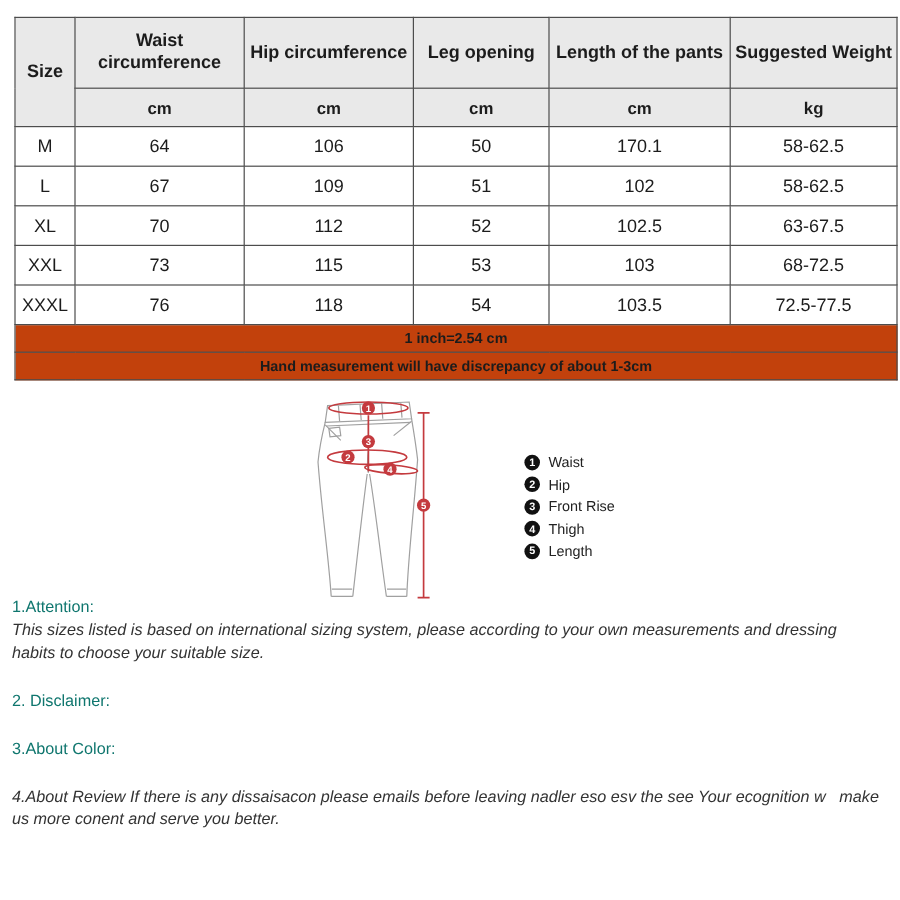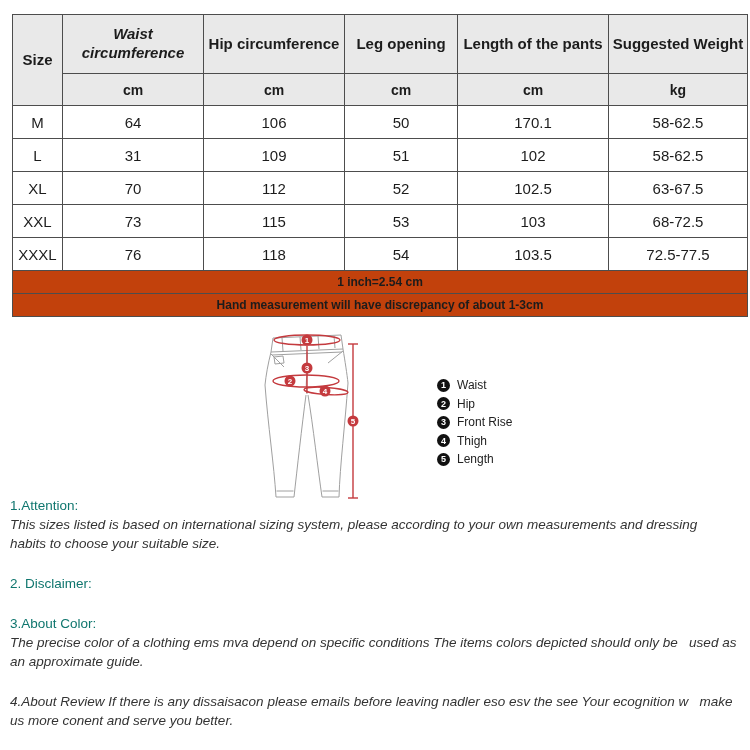--- a/index.html
+++ b/index.html
@@ -45,21 +45,21 @@
     height: 33px;
     background: #ffffff;
   }
   tbody.footnote-rows td {
     font-size: 12px;
     font-weight: bold;
     height: 23px;
     background: #c2410c;
   }
   .col-size   { width: 50px;  }
-  .col-waist  { width: 141px; font-style: italic; }
+  .col-waist  { width: 141px; }
   .col-hip    { width: 141px; }
   .col-leg    { width: 113px; }
   .col-length { width: 151px; }
   .col-weight { width: 139px; margin-left: 14px; }
 
   
   .diagram {
     position: absolute;
     left: 0; top: 330px;
     width: 750px; height: 172px;
@@ -139,21 +139,21 @@
       <tr>
         <td>M</td>
         <td>64</td>
         <td>106</td>
         <td>50</td>
         <td>170.1</td>
         <td>58-62.5</td>
       </tr>
       <tr>
         <td>L</td>
-        <td>31</td>
+        <td>67</td>
         <td>109</td>
         <td>51</td>
         <td>102</td>
         <td>58-62.5</td>
       </tr>
       <tr>
         <td>XL</td>
         <td>70</td>
         <td>112</td>
         <td>52</td>
@@ -258,21 +258,20 @@
   <div class="notes">
     <div class="note">
       <div class="note-heading">1.Attention:</div>
       <div class="note-body">This sizes listed is based on international sizing system, please according to your own measurements and dressing   habits to choose your suitable size.</div>
     </div>
     <div class="note">
       <div class="note-heading">2. Disclaimer:</div>
     </div>
     <div class="note">
       <div class="note-heading">3.About Color:</div>
-      <div class="note-body">The precise color of a clothing ems mva depend on specific conditions The items colors depicted should only be   used as an approximate guide.</div>
     </div>
     <div class="note">
       <div class="note-heading"></div>
       <div class="note-body">4.About Review If there is any dissaisacon please emails before leaving nadler eso esv the see Your ecognition w   make us more conent and serve you better.</div>
     </div>
   </div>
 
 </div>
 
 </body></html>

